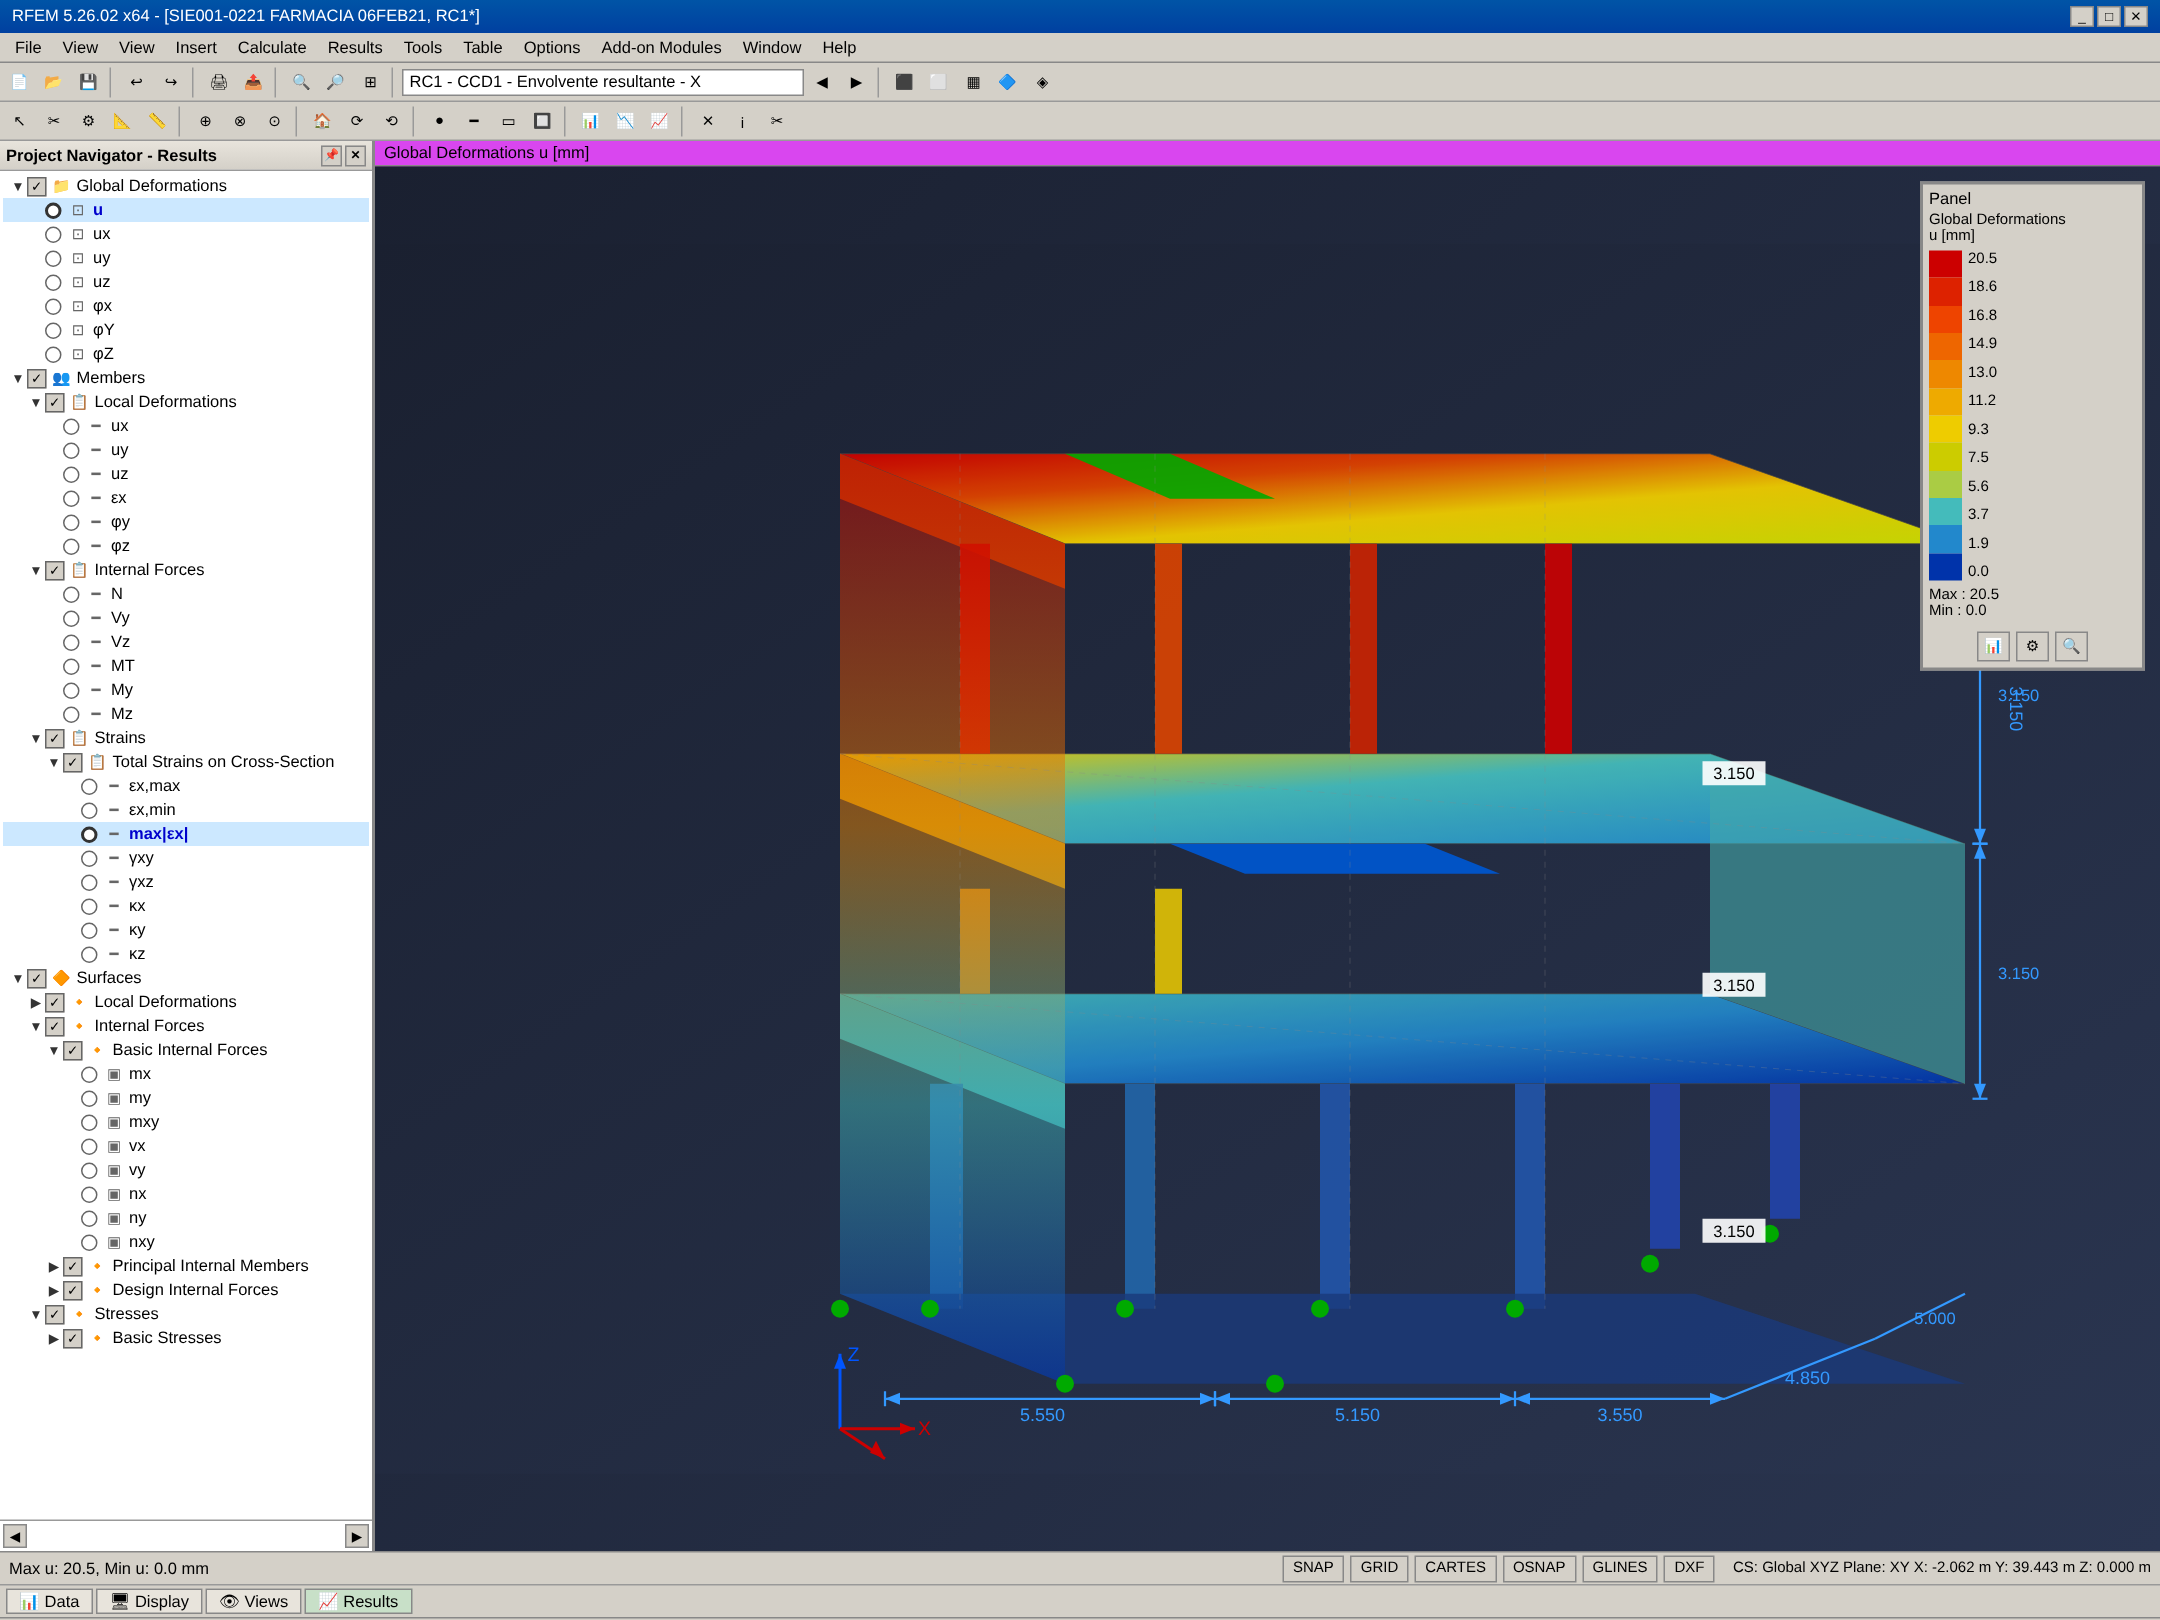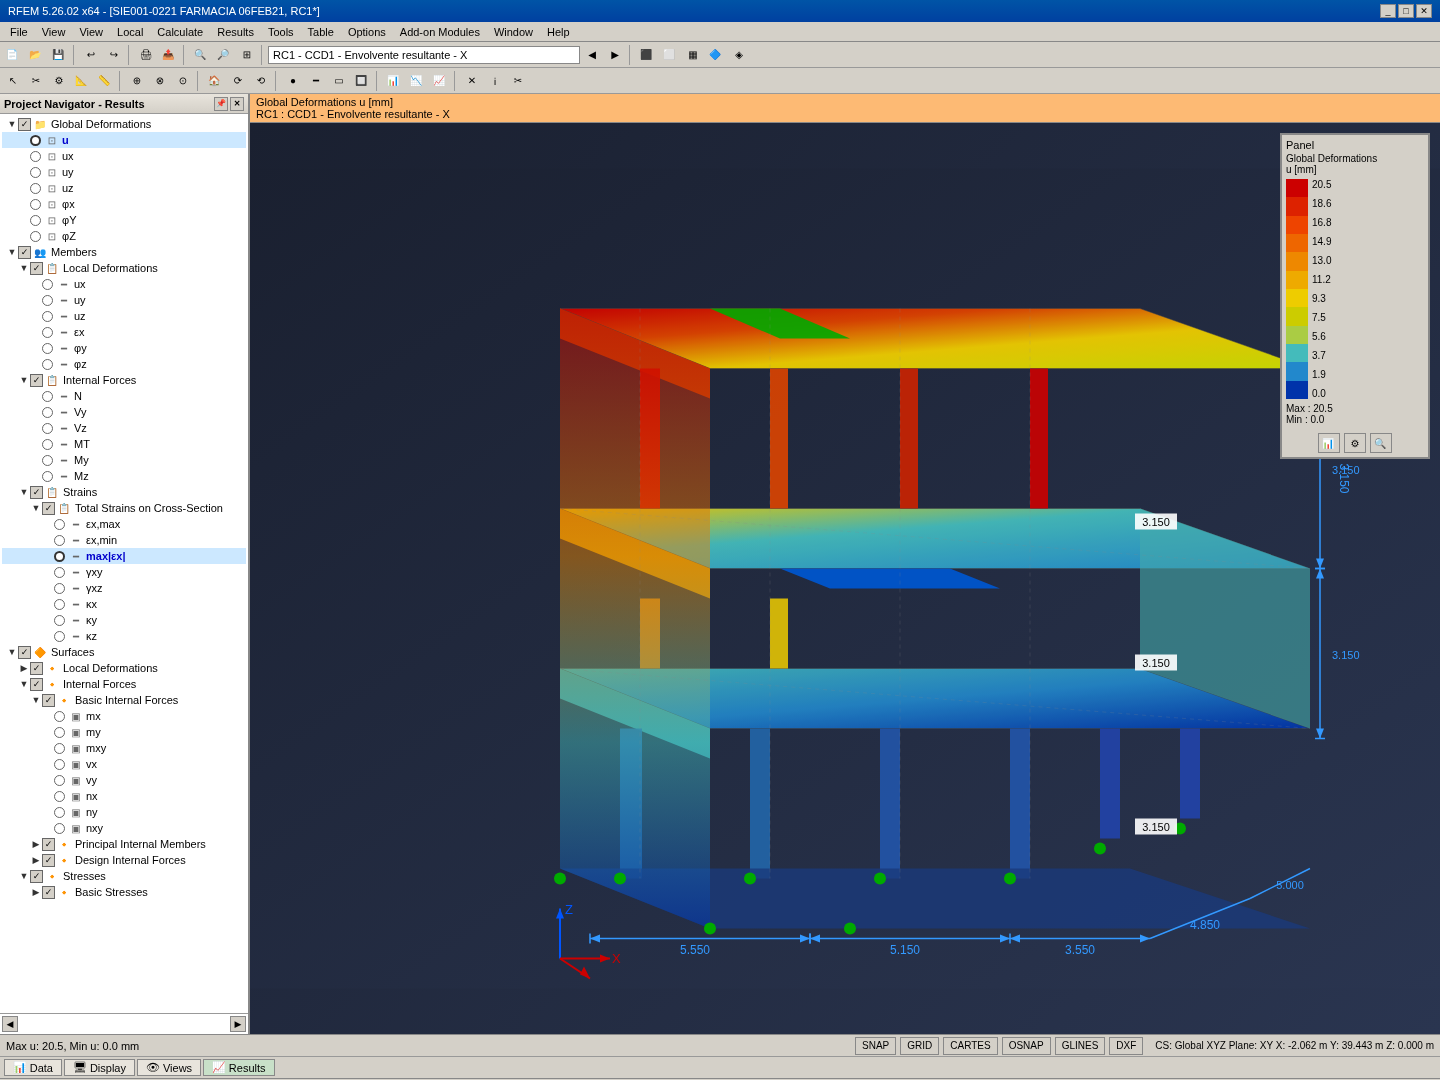--- a/index.html
+++ b/index.html
@@ -136,21 +136,21 @@
     
     .center-area {
       flex: 1;
       display: flex;
       flex-direction: column;
       background: #4a5060;
       position: relative;
       overflow: hidden;
     }
     .viewport-header {
-      background: #fdba74;
+      background: #d946ef;
       border-bottom: 1px solid #888;
       padding: 2px 6px;
       font-size: 11px;
       color: #000;
     }
     .viewport {
       flex: 1;
       background: linear-gradient(135deg, #1a2030 0%, #2a3550 100%);
       position: relative;
       overflow: hidden;
@@ -283,21 +283,21 @@
     <div class="title-btn">_</div>
     <div class="title-btn">□</div>
     <div class="title-btn">✕</div>
   </div>
 </div>
 
 <div class="menu-bar">
   <span class="menu-item">File</span>
   <span class="menu-item">View</span>
   <span class="menu-item">View</span>
-  <span class="menu-item">Local</span>
+  <span class="menu-item">Insert</span>
   <span class="menu-item">Calculate</span>
   <span class="menu-item">Results</span>
   <span class="menu-item">Tools</span>
   <span class="menu-item">Table</span>
   <span class="menu-item">Options</span>
   <span class="menu-item">Add-on Modules</span>
   <span class="menu-item">Window</span>
   <span class="menu-item">Help</span>
 </div>
 
@@ -310,21 +310,21 @@
   <div class="toolbar-btn">↪</div>
   <div class="toolbar-sep"></div>
   <div class="toolbar-btn">🖨</div>
   <div class="toolbar-btn">📤</div>
   <div class="toolbar-sep"></div>
   <div class="toolbar-btn">🔍</div>
   <div class="toolbar-btn">🔎</div>
   <div class="toolbar-btn">⊞</div>
   <div class="toolbar-sep"></div>
 
-  <div style="background:white;border:1px solid #888;height:18px;width:312px;display:flex;align-items:center;padding:0 4px;font-size:11px;">RC1 - CCD1 - Envolvente resultante - X</div>
+  <div style="background:white;border:1px solid #888;height:18px;width:268px;display:flex;align-items:center;padding:0 4px;font-size:11px;">RC1 - CCD1 - Envolvente resultante - X</div>
   <div class="toolbar-btn">◀</div>
   <div class="toolbar-btn">▶</div>
   <div class="toolbar-sep"></div>
   <div class="toolbar-btn">⬛</div>
   <div class="toolbar-btn">⬜</div>
   <div class="toolbar-btn">▦</div>
   <div class="toolbar-btn">🔷</div>
   <div class="toolbar-btn">◈</div>
 </div>
 
@@ -730,21 +730,20 @@
 
     <div class="nav-scroll-arrows">
       <div class="nav-arrow">◀</div>
       <div class="nav-arrow">▶</div>
     </div>
   </div>
 
   <div class="center-area">
     <div class="viewport-header">
       <div>Global Deformations u [mm]</div>
-      <div>RC1 : CCD1 - Envolvente resultante - X</div>
     </div>
     <div class="viewport">
       <div class="viz-container">
 
         <svg class="model-svg" viewBox="0 0 1190 820" xmlns="http://www.w3.org/2000/svg">
 
           <defs>
             <linearGradient id="bgGrad" x1="0" y1="0" x2="1" y2="1">
               <stop offset="0%" stop-color="#1a2030"></stop>
               <stop offset="100%" stop-color="#2a3550"></stop>

